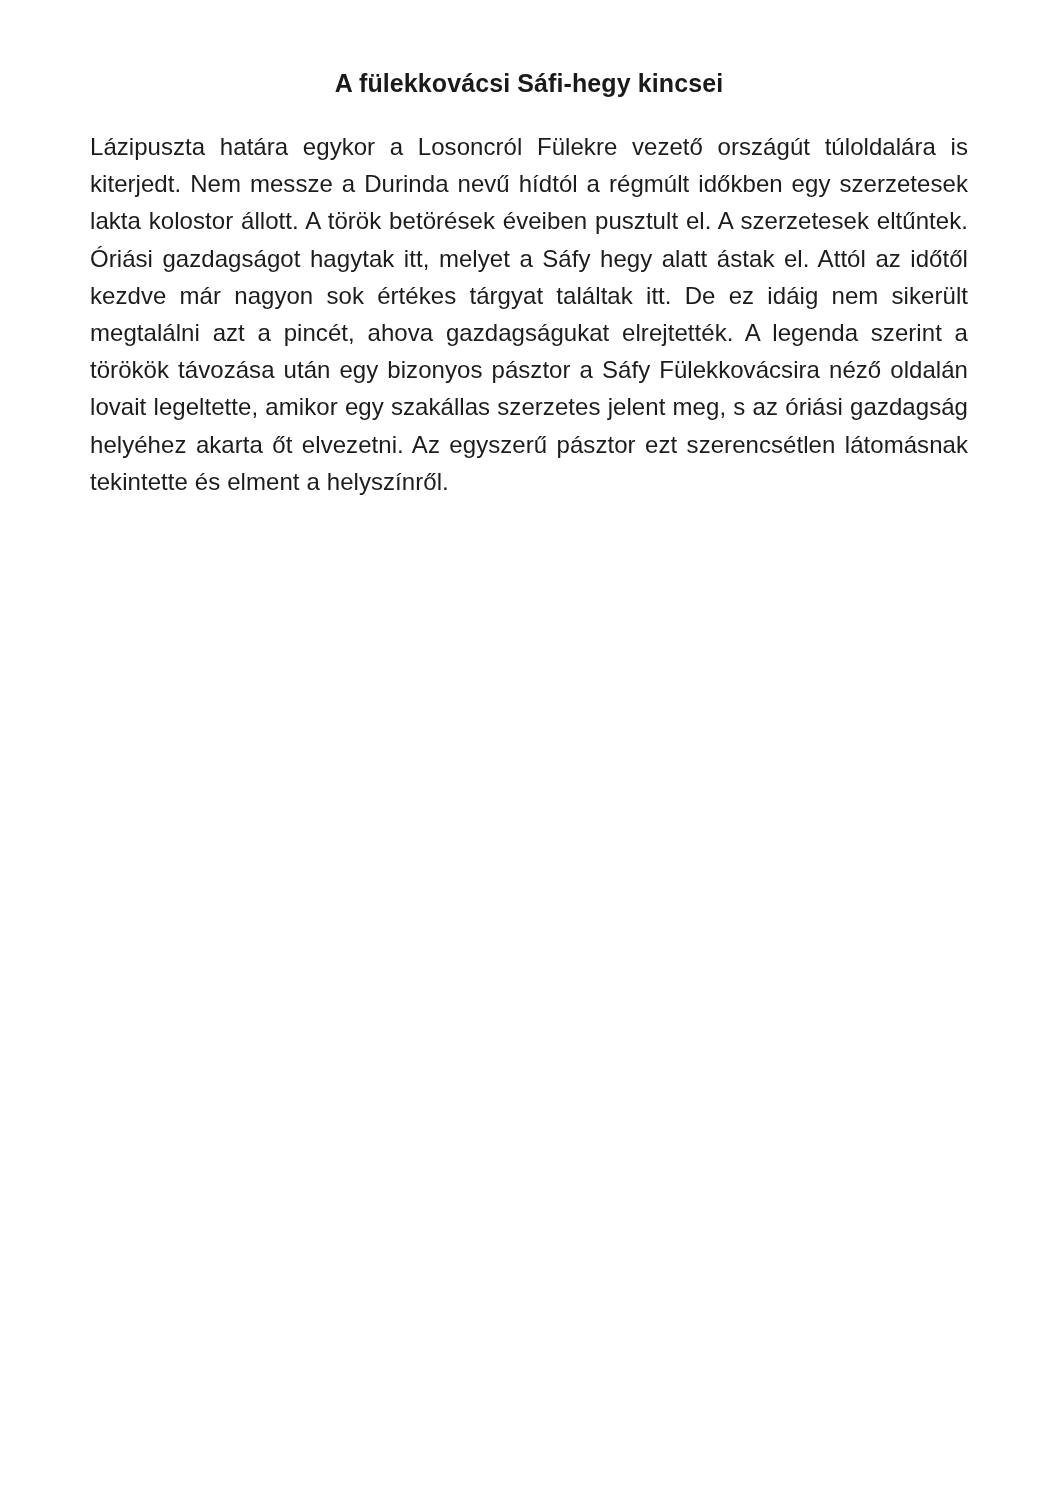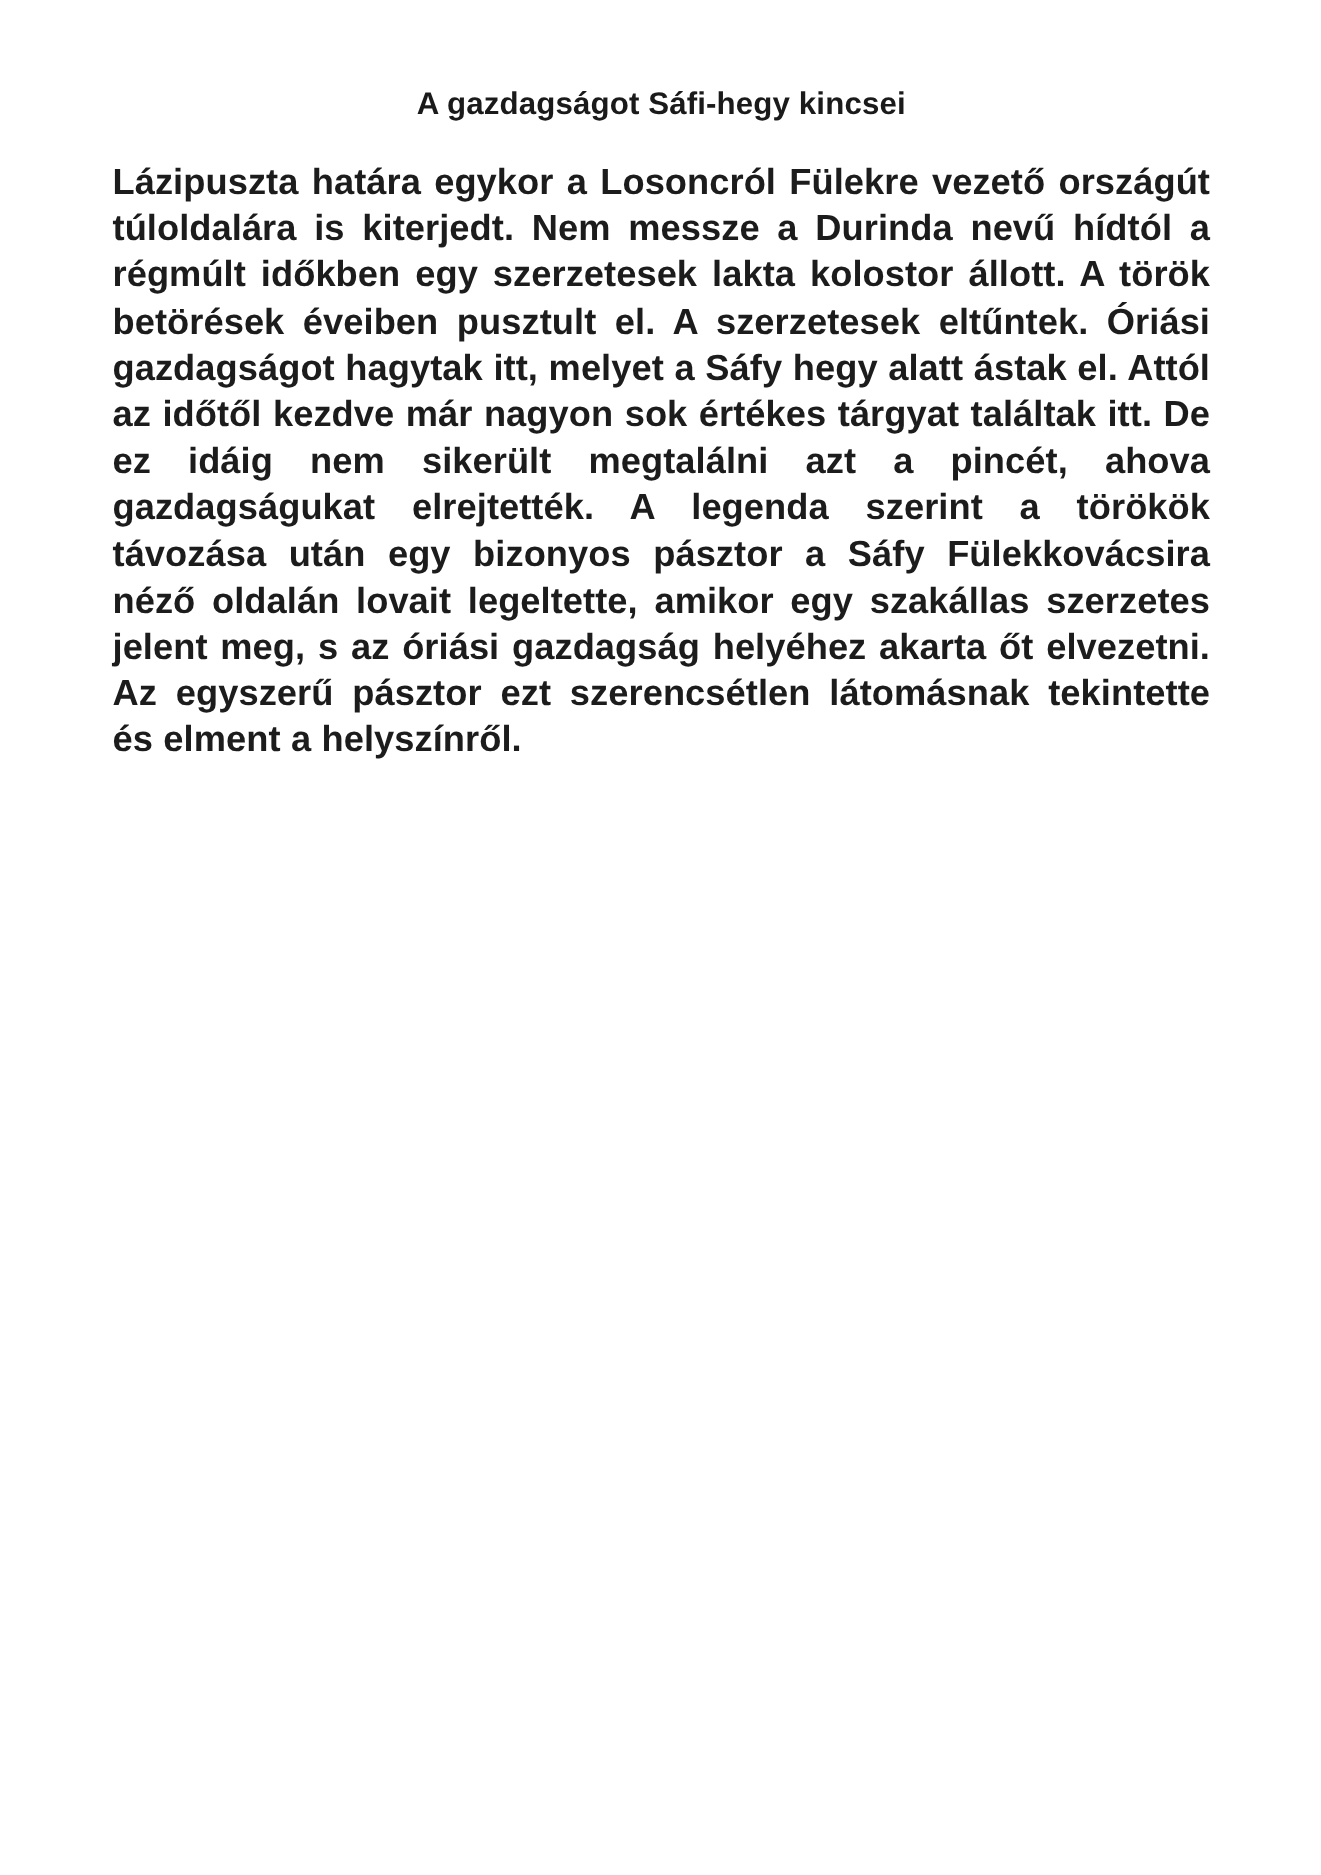--- a/index.html
+++ b/index.html
@@ -35,35 +35,35 @@
   .body-block {
     position: absolute;
     left: 90px;
     top: 128px;
     width: 878px;
   }
 
   .body-paragraph {
     margin: 0;
     font-family: "Liberation Sans", sans-serif;
-    font-weight: bold;
-    font-size: 29px;
+    font-weight: normal;
+    font-size: 24px;
     line-height: 37.2px;
     color: #1c1c1c;
     text-align: justify;
     text-justify: inter-word;
     letter-spacing: 0.05px;
     word-spacing: 0.2px;
     hyphens: none;
   }
 </style>
 </head>
 <body>
 
 <div class="page">
 
-  <h1 class="doc-title">A gazdagságot Sáfi-hegy kincsei</h1>
+  <h1 class="doc-title">A fülekkovácsi Sáfi-hegy kincsei</h1>
 
   <div class="body-block">
     <p class="body-paragraph">Lázipuszta határa egykor a Losoncról Fülekre vezető országút túloldalára is kiterjedt. Nem messze a Durinda nevű hídtól a régmúlt időkben egy szerzetesek lakta kolostor állott. A török betörések éveiben pusztult el. A szerzetesek eltűntek. Óriási gazdagságot hagytak itt, melyet a Sáfy hegy alatt ástak el. Attól az időtől kezdve már nagyon sok értékes tárgyat találtak itt. De ez idáig nem sikerült megtalálni azt a pincét, ahova gazdagságukat elrejtették. A legenda szerint a törökök távozása után egy bizonyos pásztor a Sáfy Fülekkovácsira néző oldalán lovait legeltette, amikor egy szakállas szerzetes jelent meg, s az óriási gazdagság helyéhez akarta őt elvezetni. Az egyszerű pásztor ezt szerencsétlen látomásnak tekintette és elment a helyszínről.</p>
   </div>
 
 </div>
 
 </body></html>

